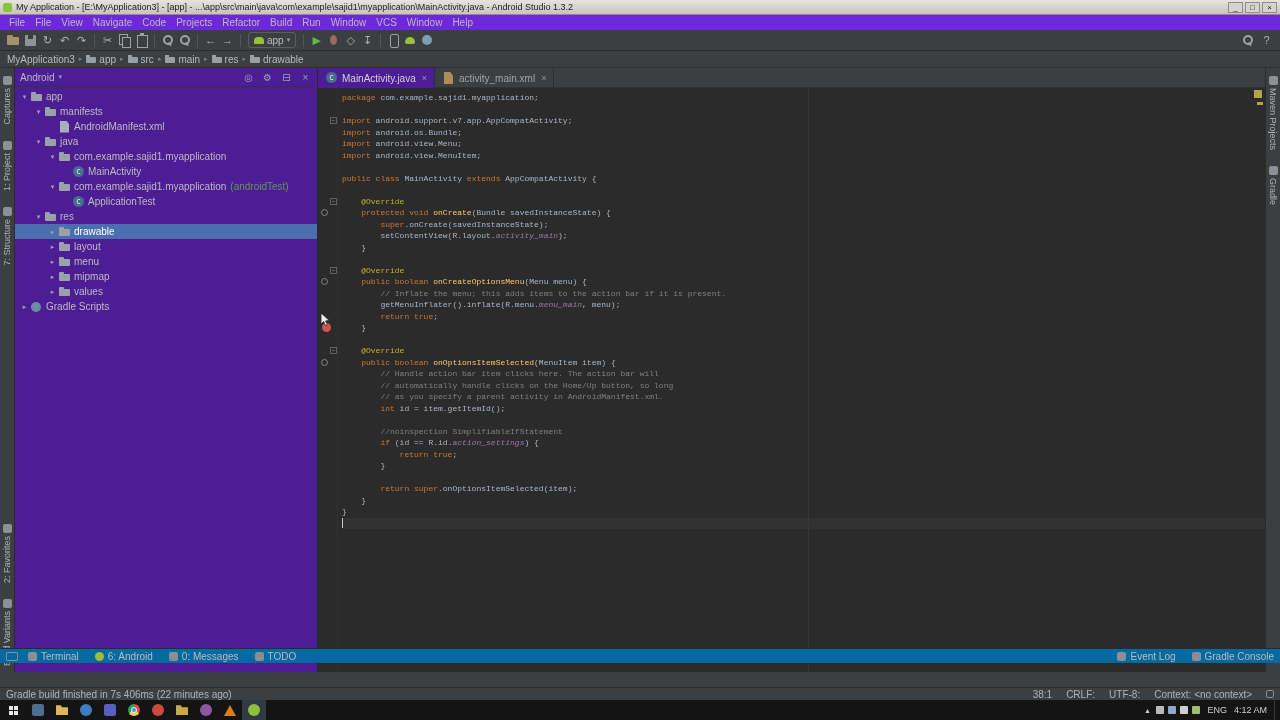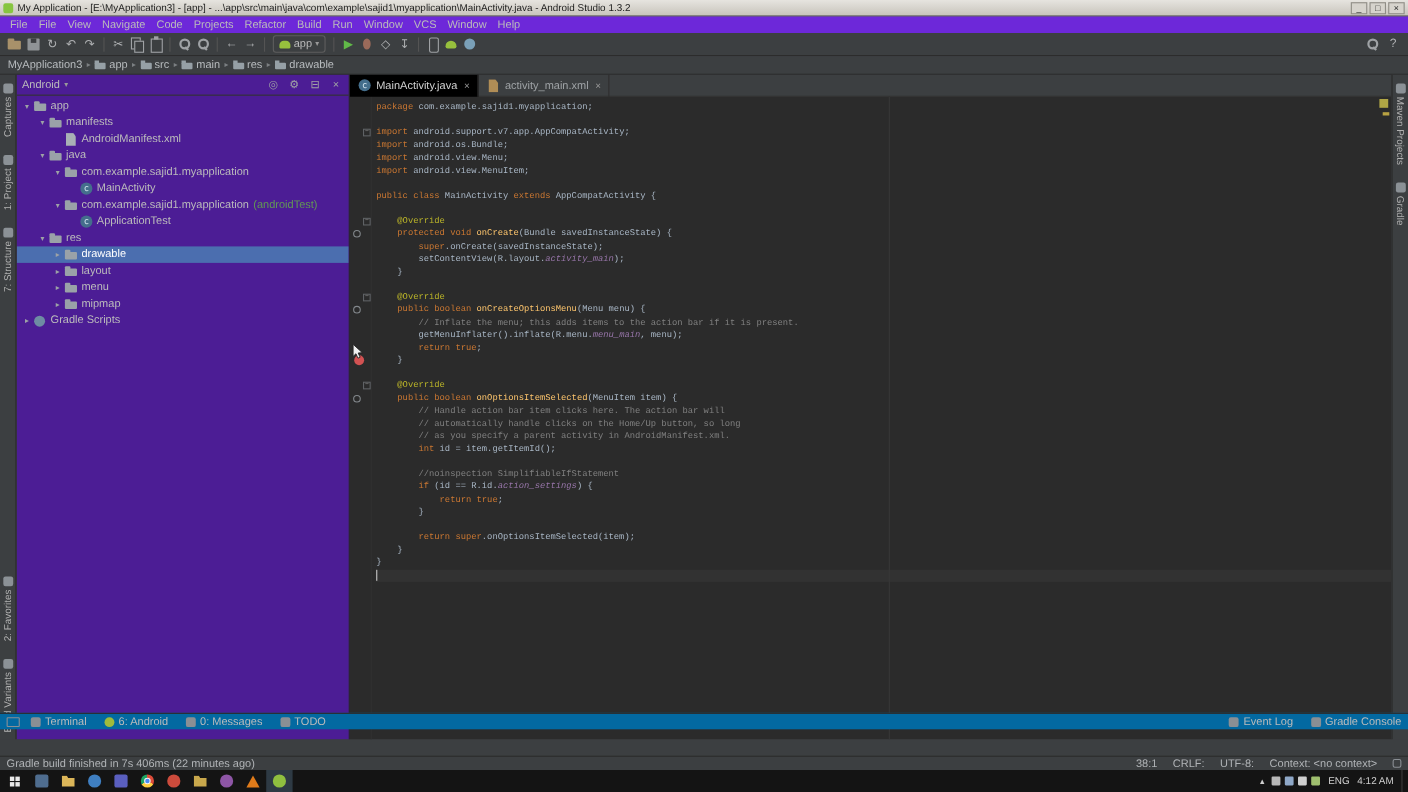--- a/index.html
+++ b/index.html
@@ -79,21 +79,21 @@
   .ico-folder::after,.ico-package::after{content:"";position:absolute;left:1px;top:3px;width:11px;height:7px;background:#9aa2a8;border-radius:1px}
   .ico-file::after{content:"";position:absolute;left:2px;top:0;width:9px;height:12px;background:#a8b0b5;clip-path:polygon(0 0,70% 0,100% 30%,100% 100%,0 100%)}
   .ico-class::after{content:"c";position:absolute;left:1px;top:0;width:11px;height:11px;border-radius:50%;background:#446e8c;color:#d5e7f2;font-size:8px;line-height:11px;text-align:center;font-family:"DejaVu Sans Mono",monospace}
   .ico-gradle::after{content:"";position:absolute;left:1px;top:1px;width:10px;height:10px;border-radius:50%;background:#6e8ca3}
   .ico-xml::after{content:"";position:absolute;left:2px;top:0;width:9px;height:12px;background:#b08d56;clip-path:polygon(0 0,70% 0,100% 30%,100% 100%,0 100%)}
 
   
   .editor{flex:1;position:relative;background:#2b2b2b;display:flex;flex-direction:column;min-width:0}
   .tabbar{height:20px;background:#3c3f41;display:flex;border-bottom:1px solid #323232}
   .tab{height:20px;display:flex;align-items:center;padding:0 7px;font-size:10px;color:#9fa3a6;border-right:1px solid #2e2e2e;gap:4px}
-  .tab.active{background:#000000;color:#d2d2d2}
+  .tab.active{background:#4c1d95;color:#d2d2d2}
   .tab-close{color:#9a9a9a;font-size:9px;margin-left:2px}
   .code-wrap{flex:1;position:relative;overflow:hidden}
   .gutter{position:absolute;left:0;top:0;bottom:0;width:20px;background:#2b2b2b;border-right:1px solid #313131}
   .code{position:absolute;left:21px;top:0;right:0;bottom:0;padding:4px 0 0 3px;font-family:Liberation Mono, monospace;font-size:8px;line-height:11.5px}
   .cline{height:11.5px;white-space:pre}
   .cline.caret-line{background:#323232}
   .caret{display:inline-block;width:1px;height:10px;background:#c8c8c8;vertical-align:-2px}
   .tk-k{color:#cc7832}
   .tk-p{color:#a9b7c6}
   .tk-c{color:#808080}
@@ -344,20 +344,25 @@
           <div class="tree-row" style="padding-left: 32px;">
             <span class="tw-arrow">▸</span>
             <span class="ico ico-folder"></span>
             <span class="tree-label">menu</span>
           </div>
           <div class="tree-row" style="padding-left: 32px;">
             <span class="tw-arrow">▸</span>
             <span class="ico ico-folder"></span>
             <span class="tree-label">mipmap</span>
           </div>
+          <div class="tree-row" style="padding-left: 32px;">
+            <span class="tw-arrow">▸</span>
+            <span class="ico ico-folder"></span>
+            <span class="tree-label">values</span>
+          </div>
           <div class="tree-row" style="padding-left: 4px;">
             <span class="tw-arrow">▸</span>
             <span class="ico ico-gradle"></span>
             <span class="tree-label">Gradle Scripts</span>
           </div>
         </div>
     </div>
 
     <div class="editor">
       <div class="tabbar">

